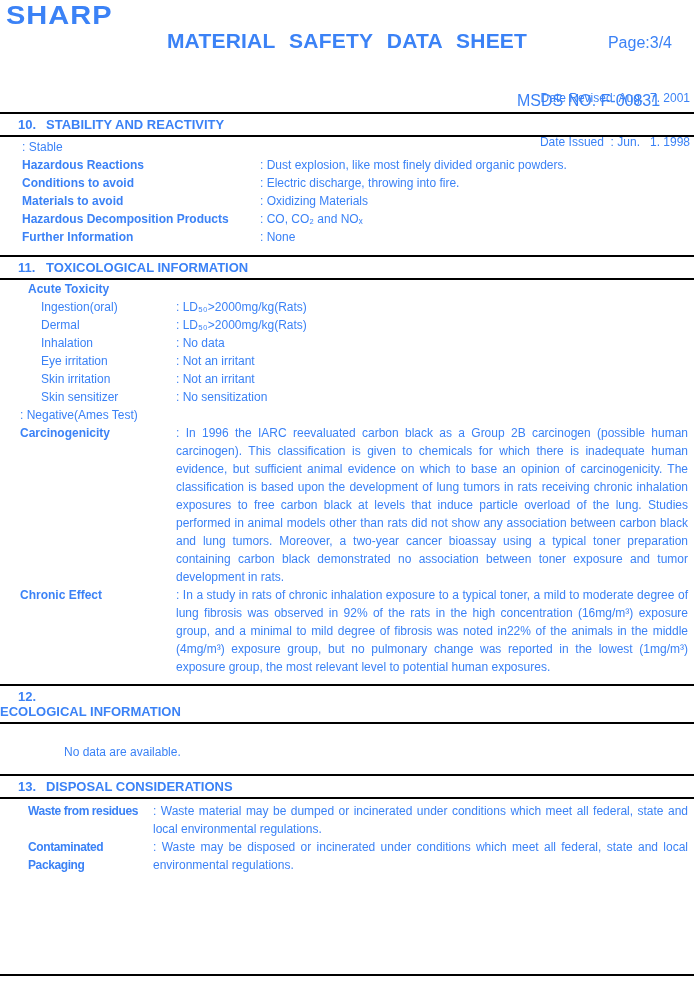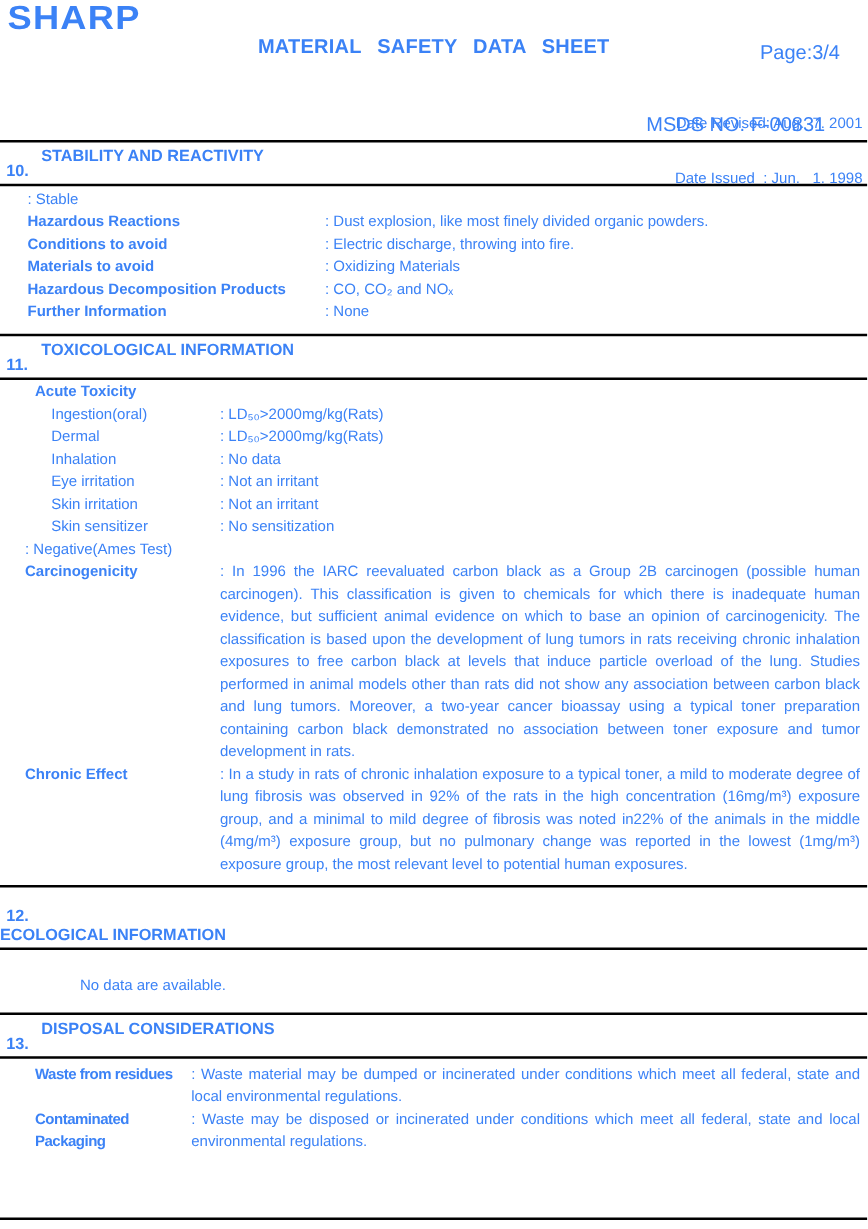--- a/index.html
+++ b/index.html
@@ -14,38 +14,38 @@
   }
   
   .logo {
     position:absolute; top:0px; left:6px;
     font-size:29px; font-weight:bold; letter-spacing:1px;
     transform:scaleY(0.92); transform-origin:top left;
   }
   .doc-title {
     position:absolute; top:29px; left:0; width:100%;
     text-align:center;
-    font-size:16px; font-weight:bold; word-spacing:8px; letter-spacing:0.2px;
+    font-size:21px; font-weight:bold; word-spacing:8px; letter-spacing:0.2px;
   }
   .page-num { position:absolute; top:34px; right:22px; font-size:16px; }
   .dates {
     position:absolute; top:62px; right:4px;
     text-align:right; line-height:14.5px; white-space:pre; font-size:12px;
   }
   .msds-no { position:absolute; top:92px; left:517px; font-size:16px; white-space:pre; }
 
   
   .content { position:absolute; top:112px; left:0; width:694px; }
   .sec-head {
     border-top:2px solid #000; border-bottom:2px solid #000;
     padding:3px 0 3px 0;
     font-weight:bold; font-size:13px; line-height:15px;
     display:flex;
   }
-  .sec-num { padding-left:5px; width:28px; flex-shrink:0;margin-top:12px; }
+  .sec-num { padding-left:18px; width:28px; flex-shrink:0; }
 
   .row { display:flex; line-height:18px; }
   .lbl { font-weight:bold; flex-shrink:0; }
   .val { flex:1; }
 
   
   .s10-rows { padding:1px 6px 0 22px; }
   .s10-rows .lbl { width:238px; }
 
   

